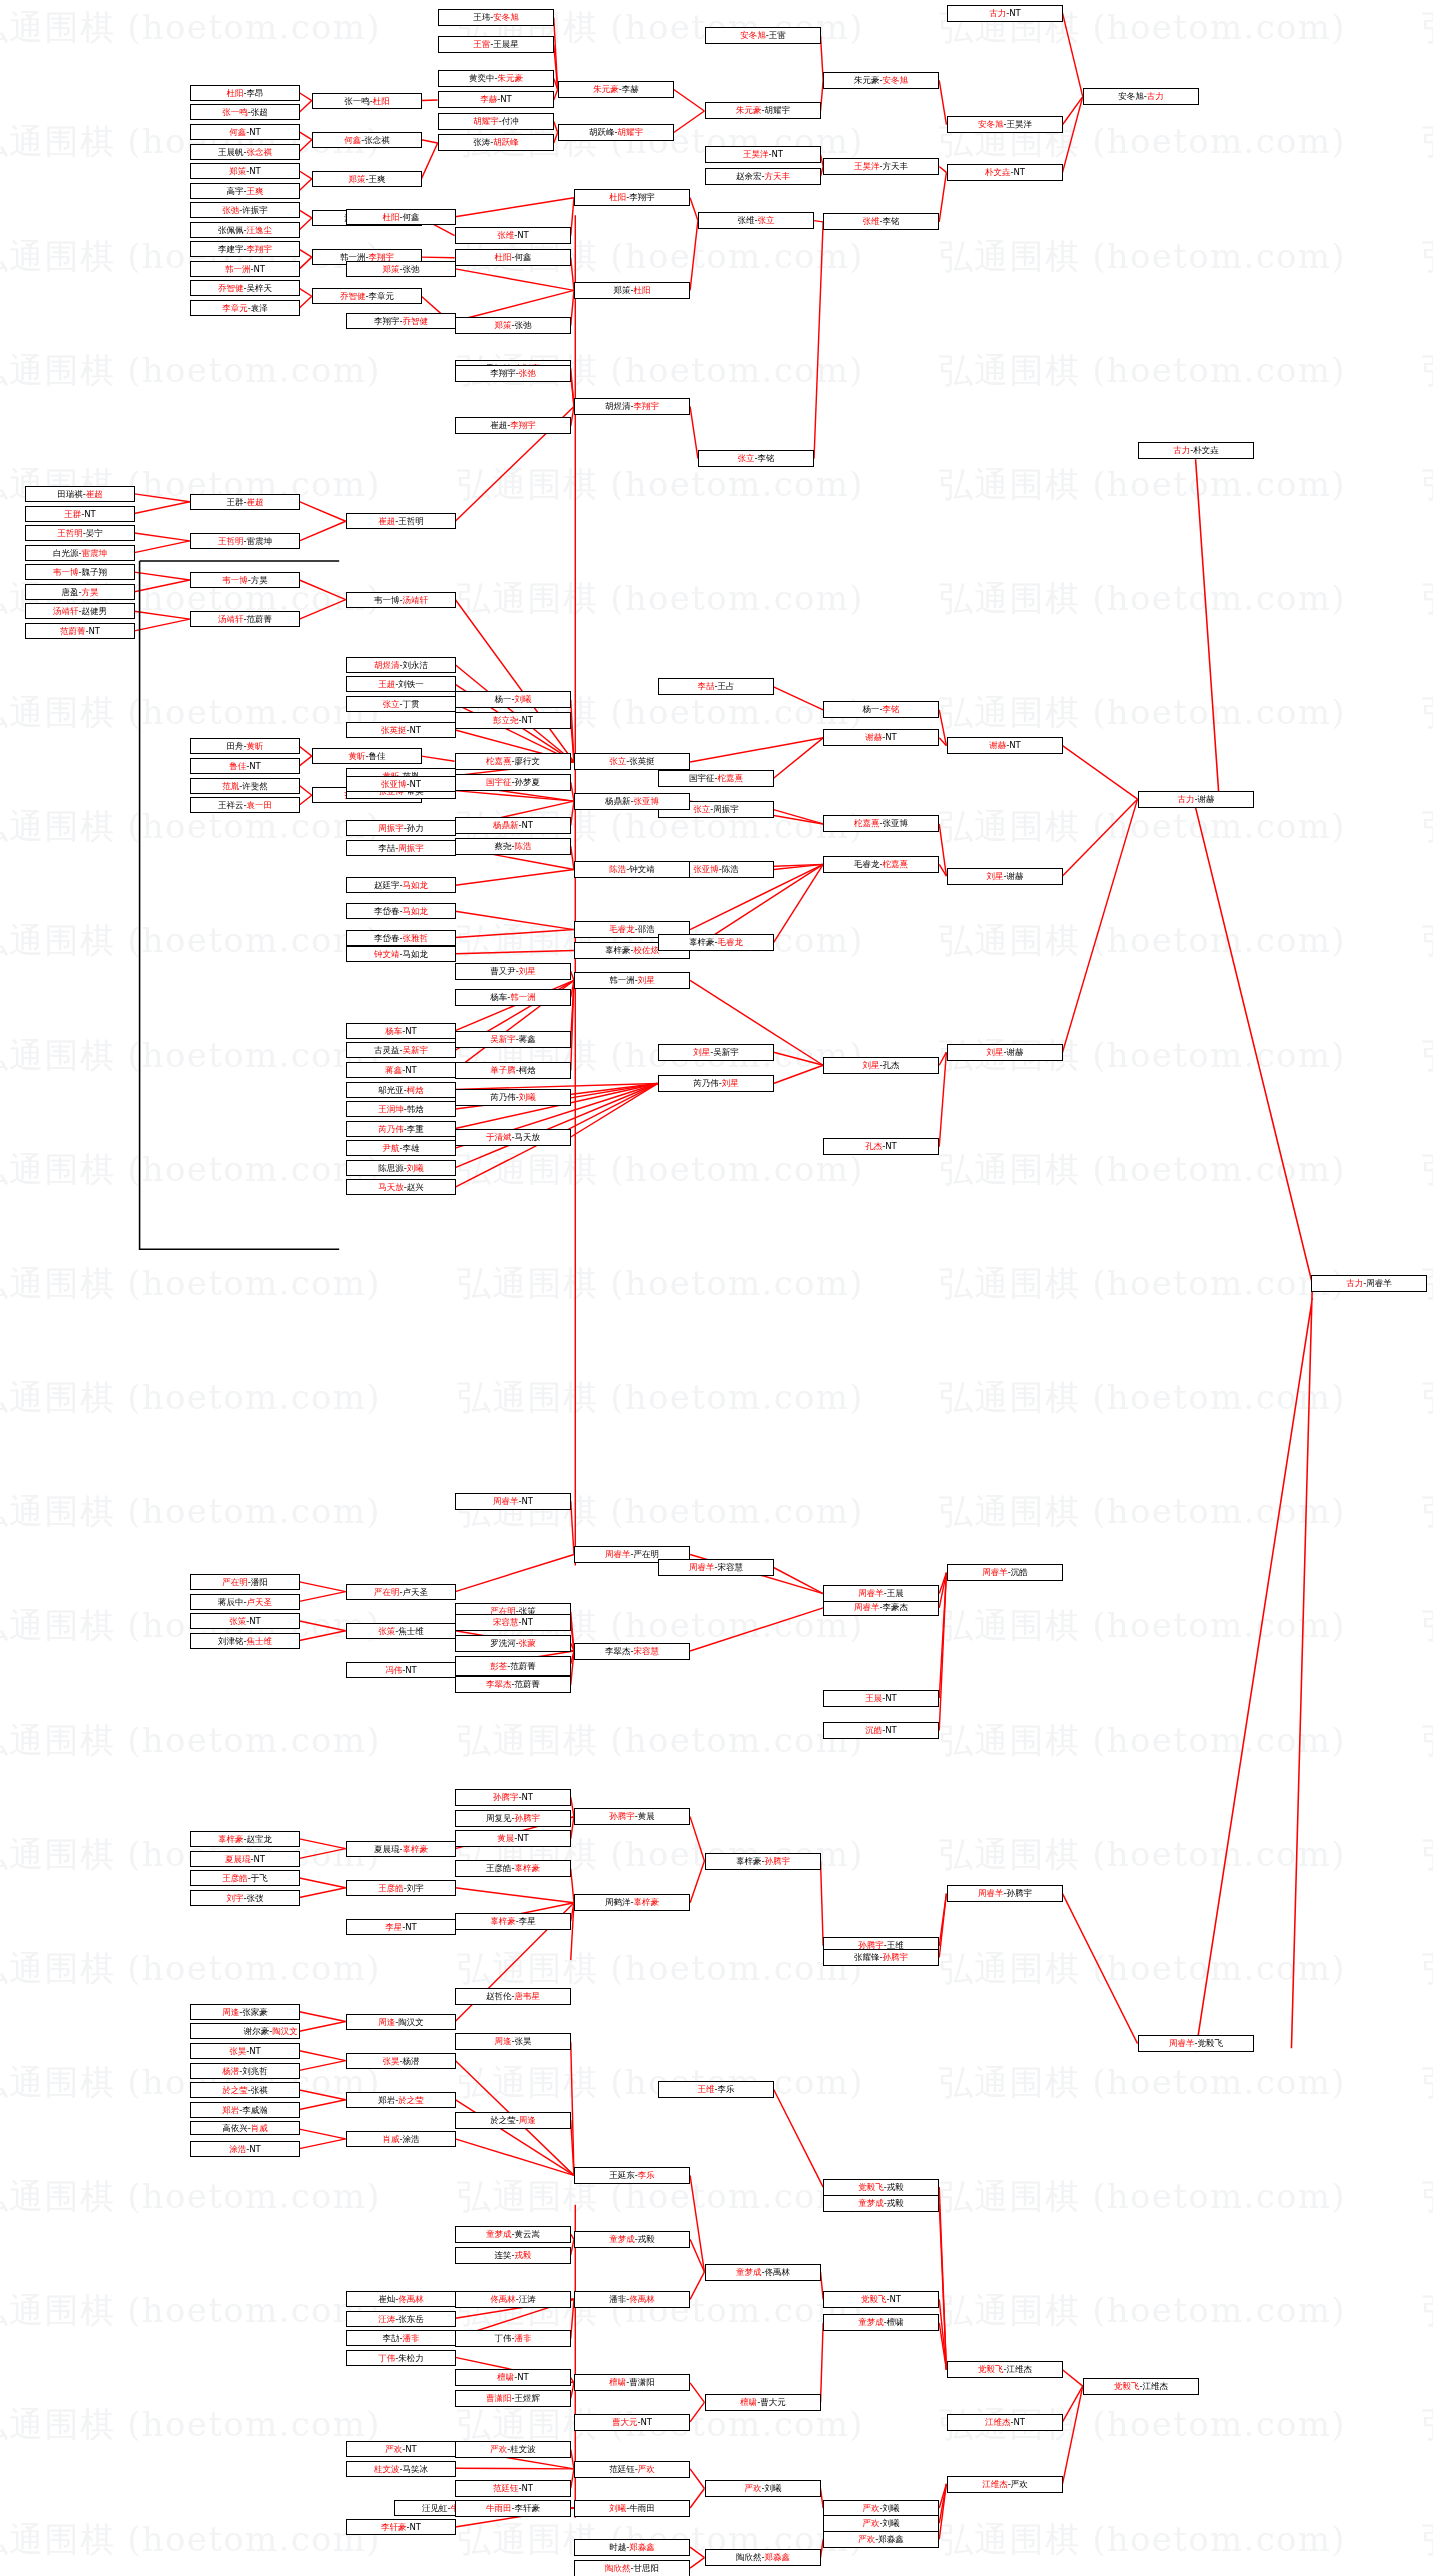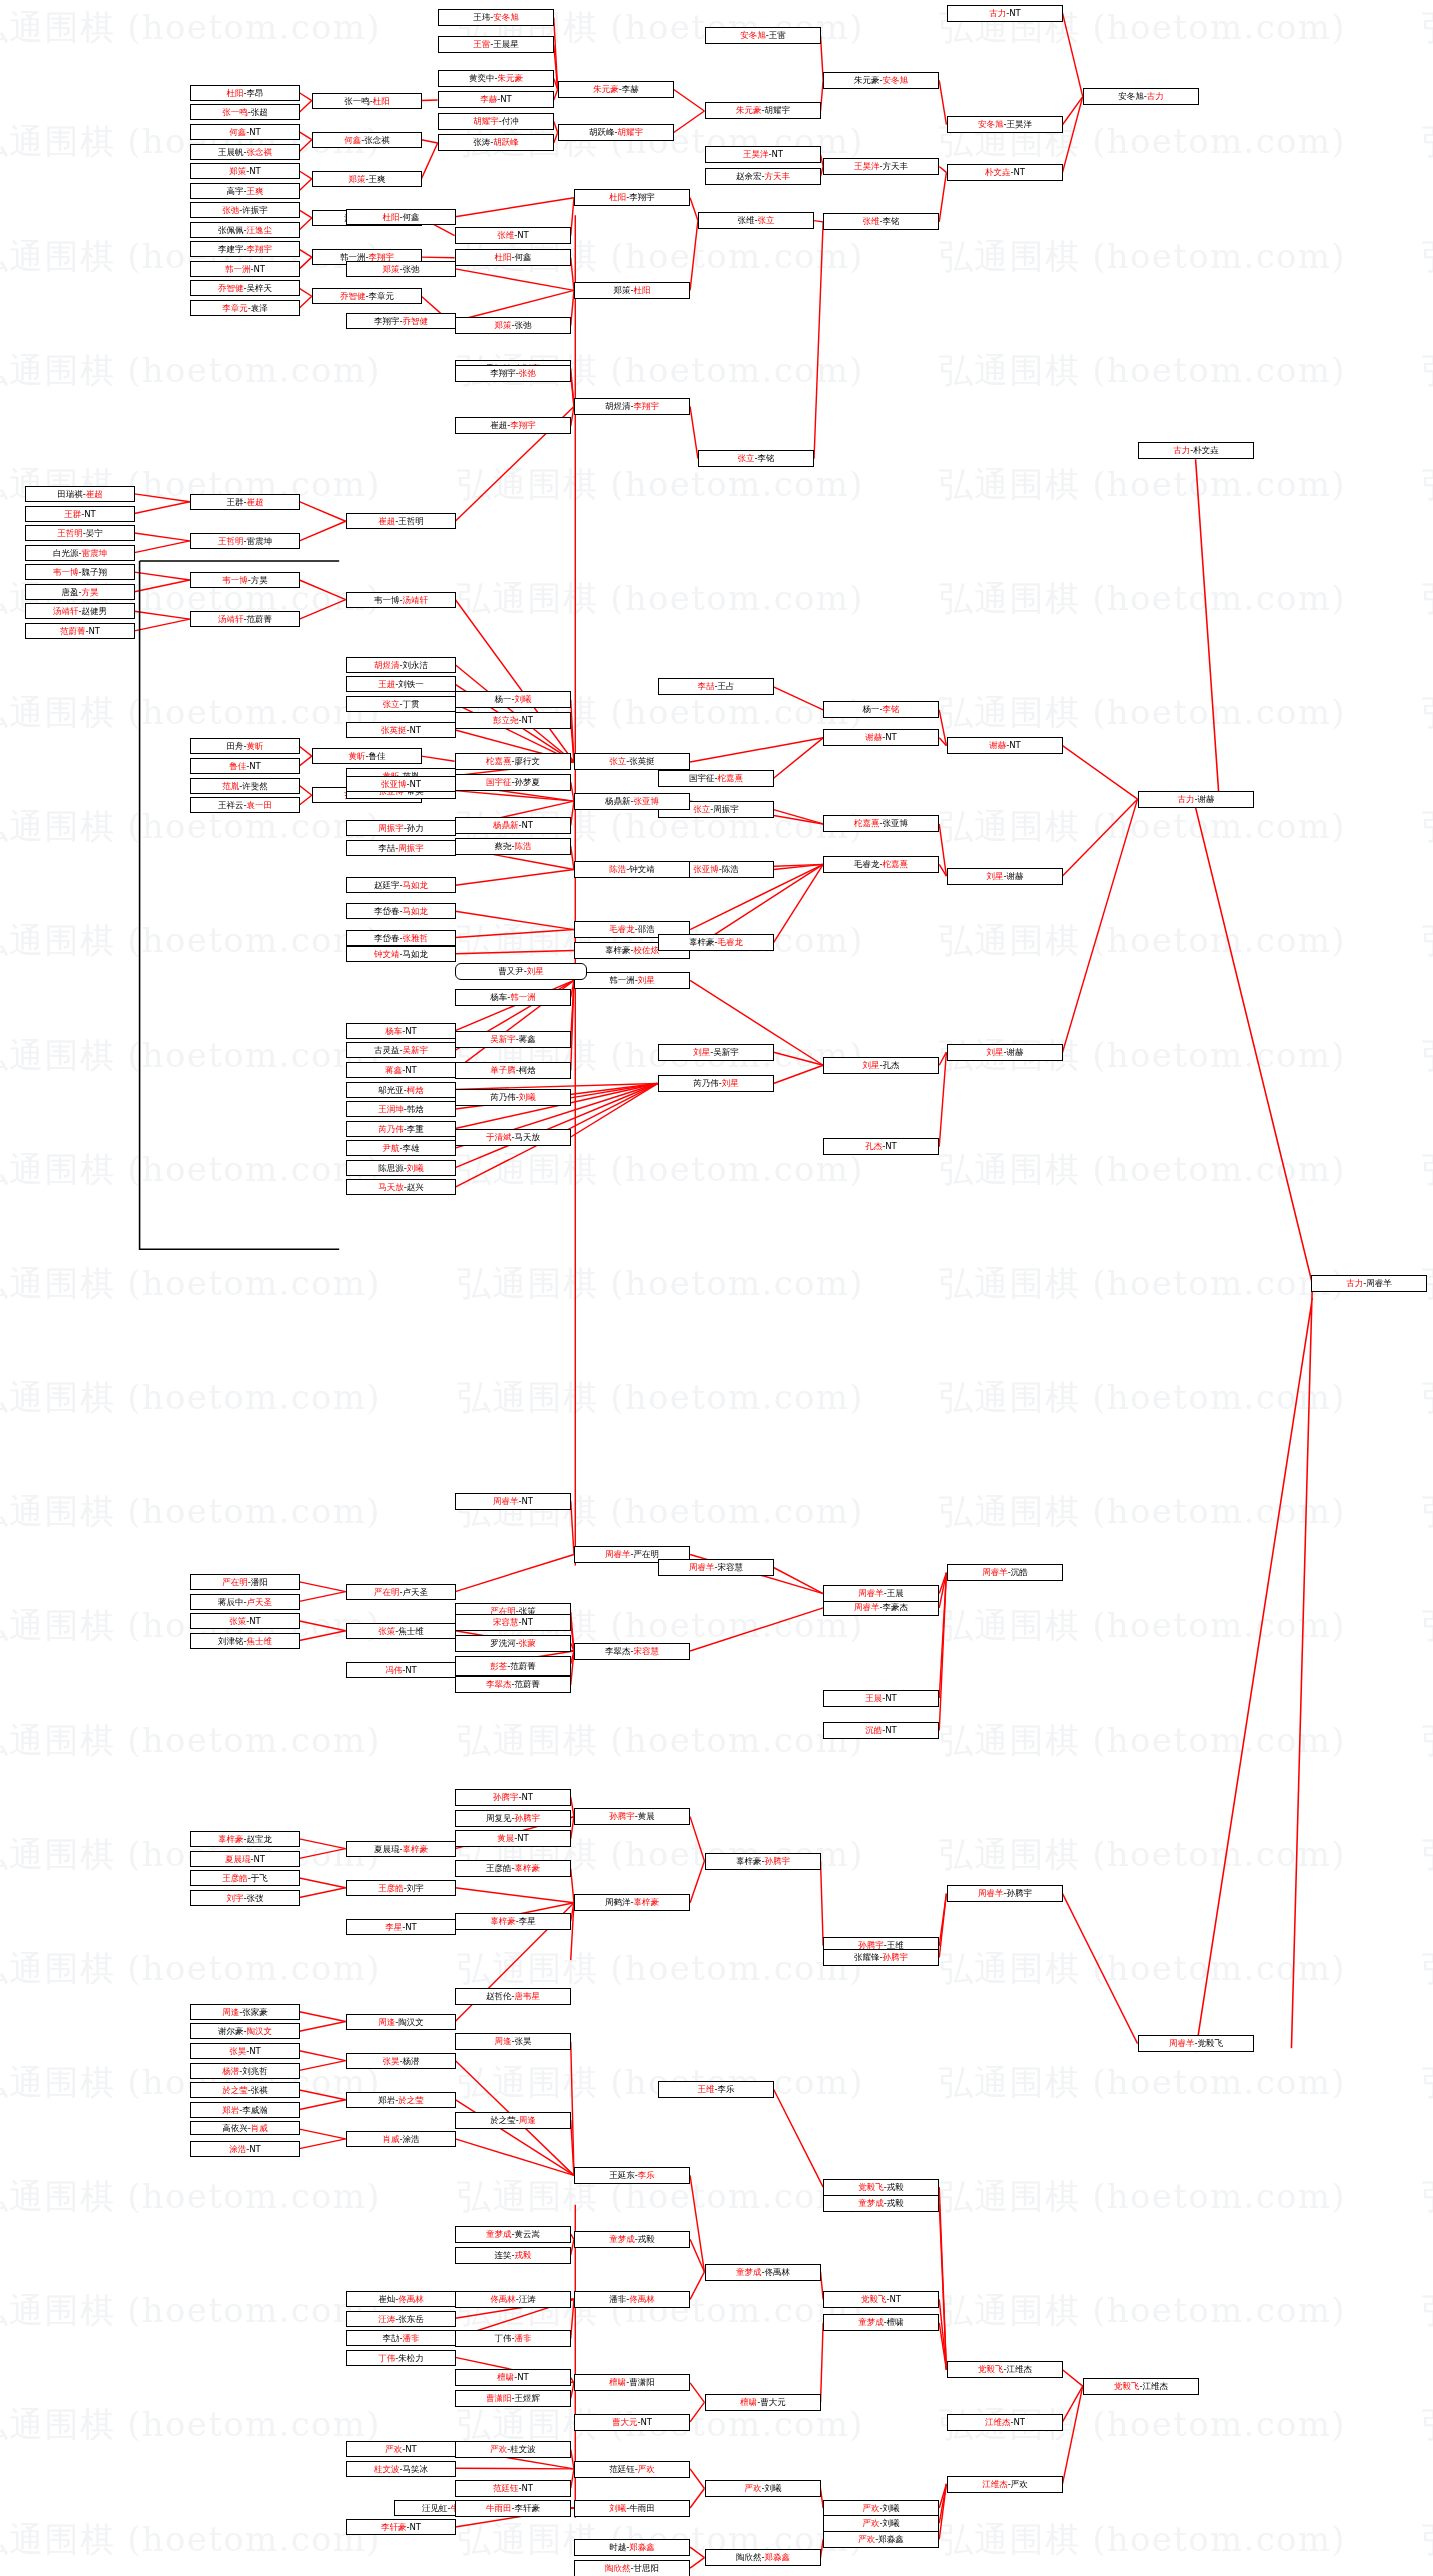--- a/index.html
+++ b/index.html
@@ -868,21 +868,21 @@
       <div class="box" style="left: 574px; top: 972px; width: 116px; height: 17px;">
         <span class="d">韩一洲</span>
         <span class="d">-</span>
         <span class="w">刘星</span>
       </div>
       <div class="box" style="left: 947px; top: 868px; width: 116px; height: 17px;">
         <span class="w">刘星</span>
         <span class="d">-</span>
         <span class="d">谢赫</span>
       </div>
-      <div class="box" style="left: 455px; top: 963px; width: 132px; height: 17px; border-radius: 6px;">
+      <div class="box" style="left: 455px; top: 963px; width: 116px; height: 17px;">
         <span class="d">曹又尹</span>
         <span class="d">-</span>
         <span class="w">刘星</span>
       </div>
       <div class="box" style="left: 455px; top: 989px; width: 116px; height: 17px;">
         <span class="d">杨车</span>
         <span class="d">-</span>
         <span class="w">韩一洲</span>
       </div>
       <div class="box" style="left: 455px; top: 1031px; width: 116px; height: 17px;">
@@ -1193,21 +1193,21 @@
       <div class="box" style="left: 1138px; top: 2035px; width: 116px; height: 17px;">
         <span class="w">周睿羊</span>
         <span class="d">-</span>
         <span class="d">党毅飞</span>
       </div>
       <div class="box" style="left: 190px; top: 2004px; width: 110px; height: 15.7px;">
         <span class="w">周逢</span>
         <span class="d">-</span>
         <span class="d">张家豪</span>
       </div>
-      <div class="box" style="left: 190px; top: 2023px; width: 110px; height: 15.7px;">
+      <div class="box" style="left: 190px; top: 2023px; width: 110px; height: 15.7px; justify-content: flex-end;">
         <span class="d">谢尔豪</span>
         <span class="d">-</span>
         <span class="w">陶汉文</span>
       </div>
       <div class="box" style="left: 190px; top: 2043px; width: 110px; height: 15.7px;">
         <span class="w">张昊</span>
         <span class="d">-</span>
         <span class="d">NT</span>
       </div>
       <div class="box" style="left: 190px; top: 2063px; width: 110px; height: 15.7px;">

